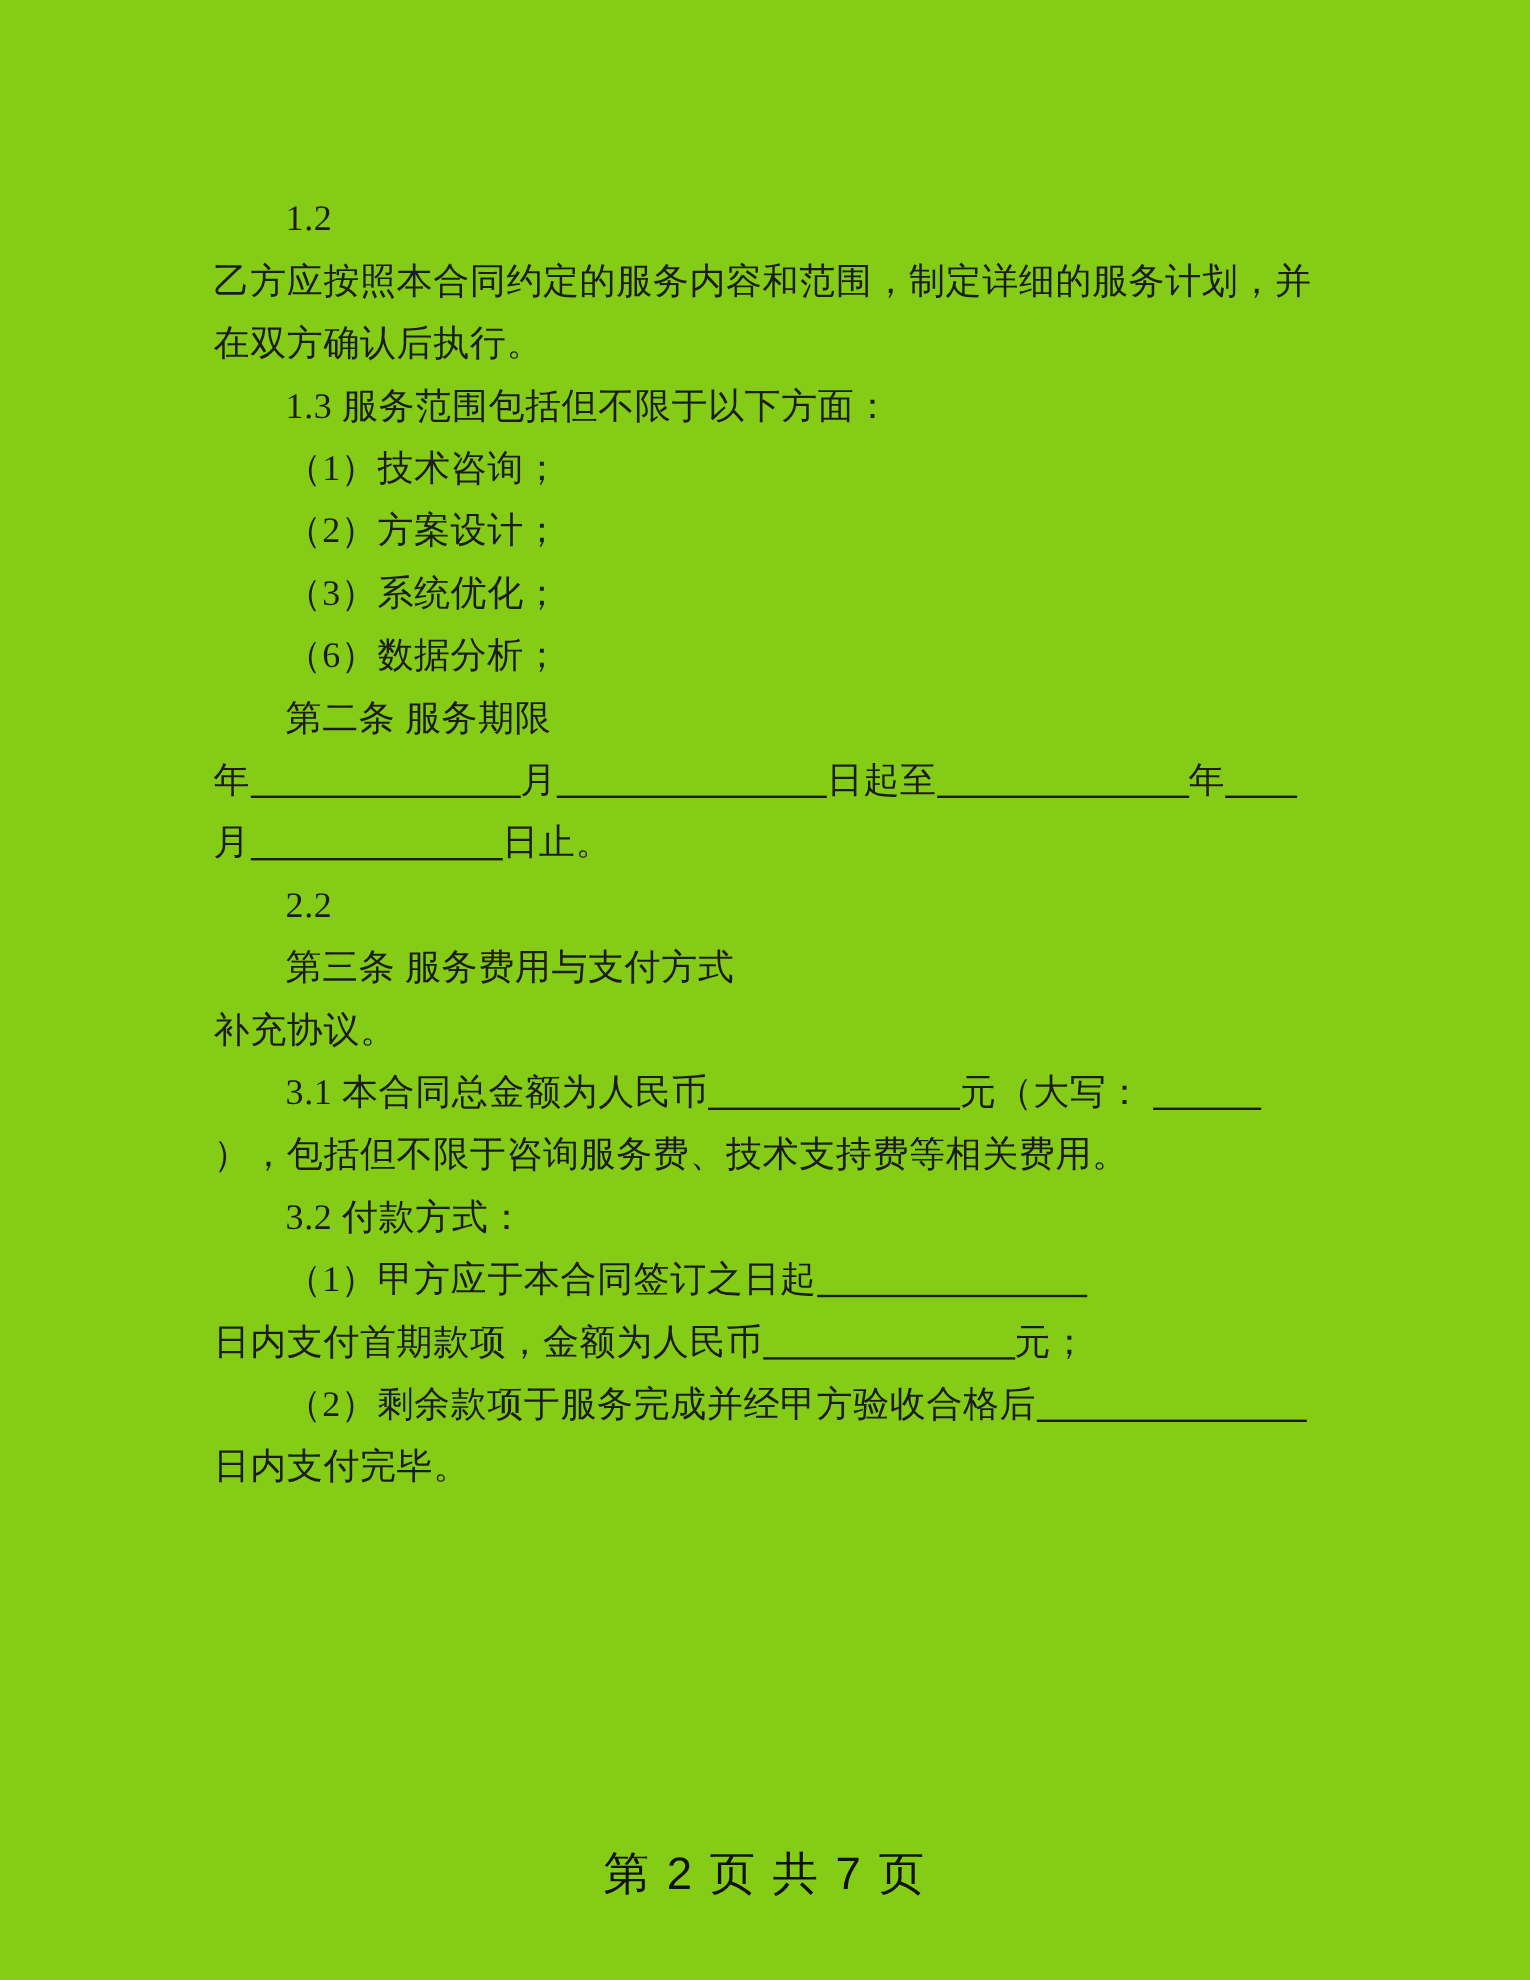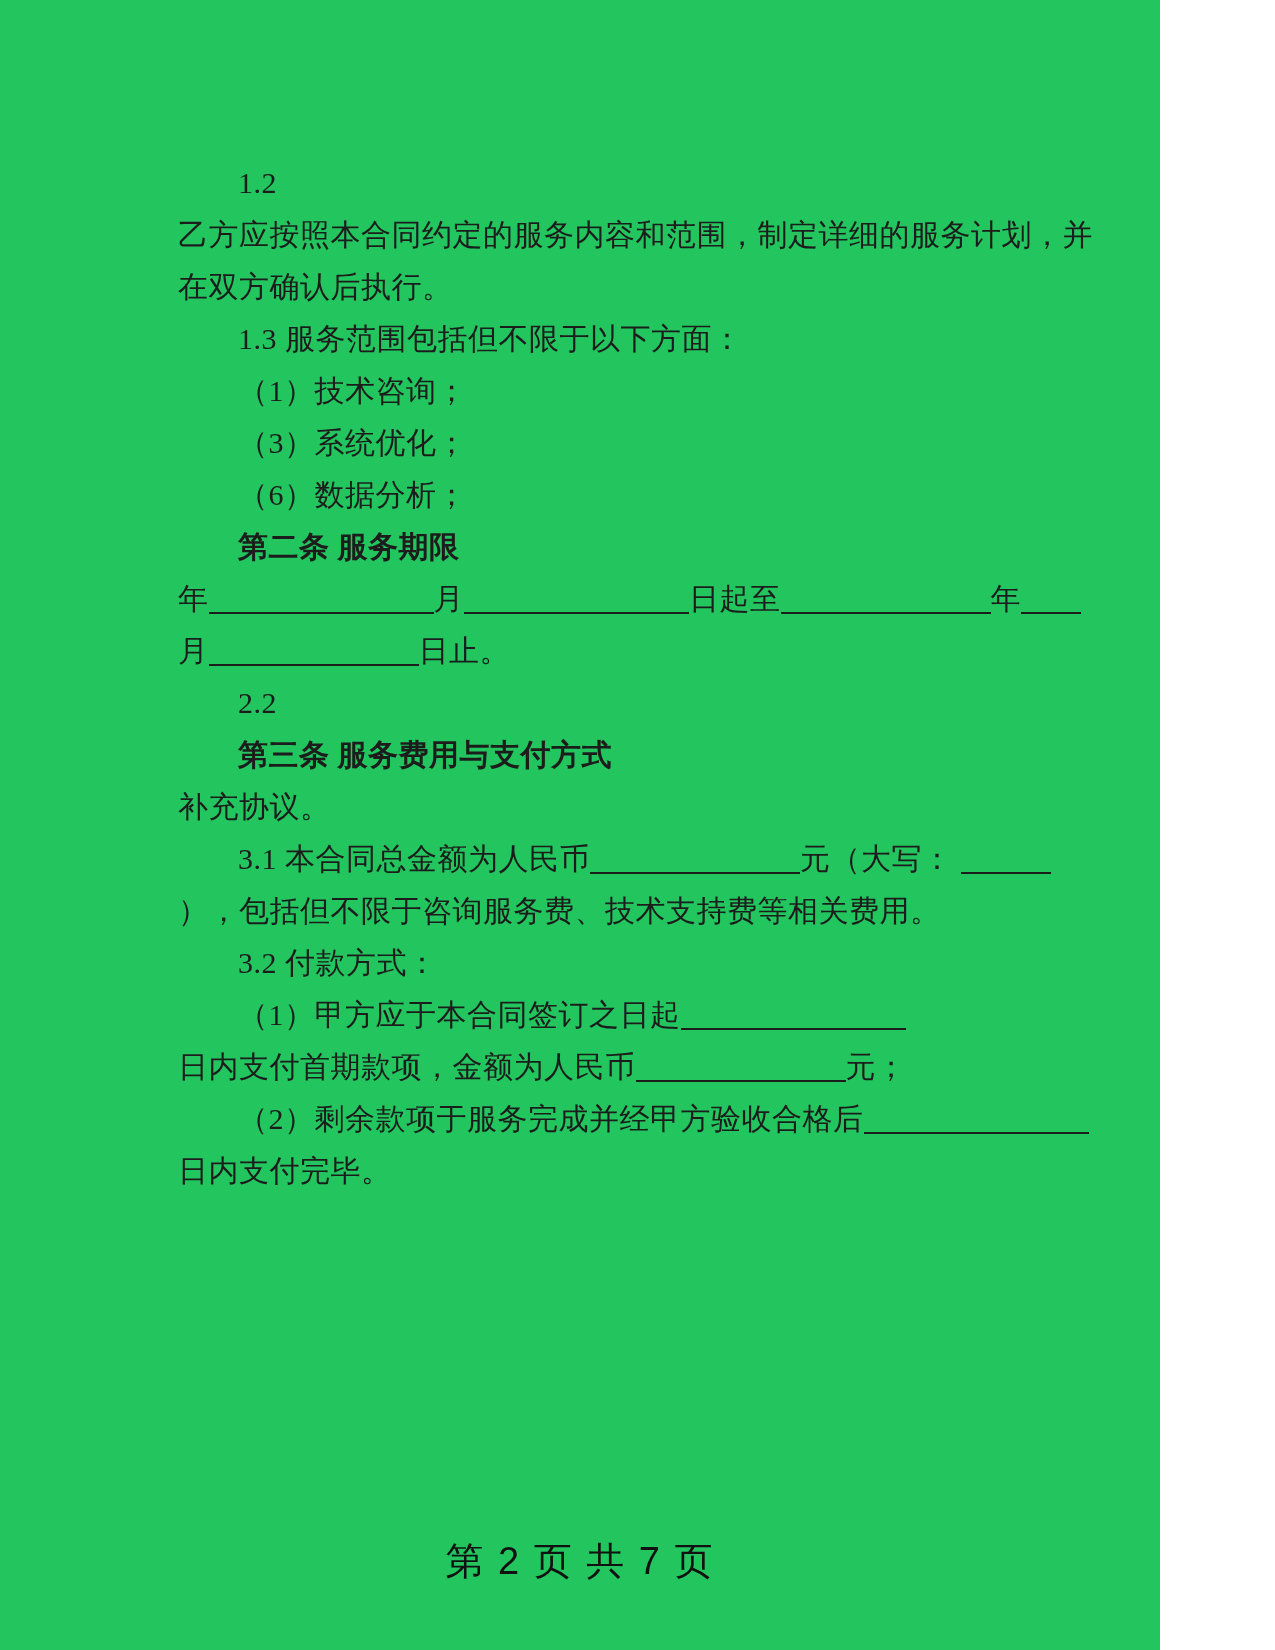--- a/index.html
+++ b/index.html
@@ -2,23 +2,23 @@
 <html><head>
 <meta charset="utf-8">
 <style>
   html, body {
     margin: 0;
     padding: 0;
     background: #ffffff;
   }
   .page {
     position: relative;
-    width: 1160px;
+    width: 1275px;
     height: 1650px;
-    background: #22c55e;
+    background: #84cc16;
     overflow: hidden;
     font-family: "Liberation Serif", "DejaVu Serif", serif;
     color: #1c1c1c;
   }
   .doc-body {
     position: absolute;
     left: 178px;
     top: 157px;
     width: 892px;
   }
@@ -26,21 +26,21 @@
     font-size: 30px;
     line-height: 52px;
     height: 52px;
     white-space: nowrap;
     letter-spacing: 0.5px;
   }
   .line.indent {
     padding-left: 60px;
   }
   .line.heading {
-    font-weight: 700;
+    font-weight: 400;
   }
   .blank {
     display: inline-block;
     height: 0;
     border-bottom: 2px solid #1c1c1c;
     margin-bottom: -5px;
   }
   .footer {
     position: absolute;
     left: 0;
@@ -56,20 +56,21 @@
 </head>
 <body>
 
 <div class="page">
   <div class="doc-body">
       <div class="line indent">1.2</div>
       <div class="line">乙方应按照本合同约定的服务内容和范围，制定详细的服务计划，并</div>
       <div class="line">在双方确认后执行。</div>
       <div class="line indent">1.3 服务范围包括但不限于以下方面：</div>
       <div class="line indent">（1）技术咨询；</div>
+      <div class="line indent">（2）方案设计；</div>
       <div class="line indent">（3）系统优化；</div>
       <div class="line indent">（6）数据分析；</div>
       <div class="line heading indent">第二条 服务期限</div>
       <div class="line">年<span class="blank" style="width: 225px;"></span>月<span class="blank" style="width: 225px;"></span>日起至<span class="blank" style="width: 210px;"></span>年<span class="blank" style="width: 60px;"></span></div>
       <div class="line">月<span class="blank" style="width: 210px;"></span>日止。</div>
       <div class="line indent">2.2</div>
       <div class="line heading indent">第三条 服务费用与支付方式</div>
       <div class="line">补充协议。</div>
       <div class="line indent">3.1 本合同总金额为人民币<span class="blank" style="width: 210px;"></span>元（大写： <span class="blank" style="width: 90px;"></span></div>
       <div class="line">），包括但不限于咨询服务费、技术支持费等相关费用。</div>

